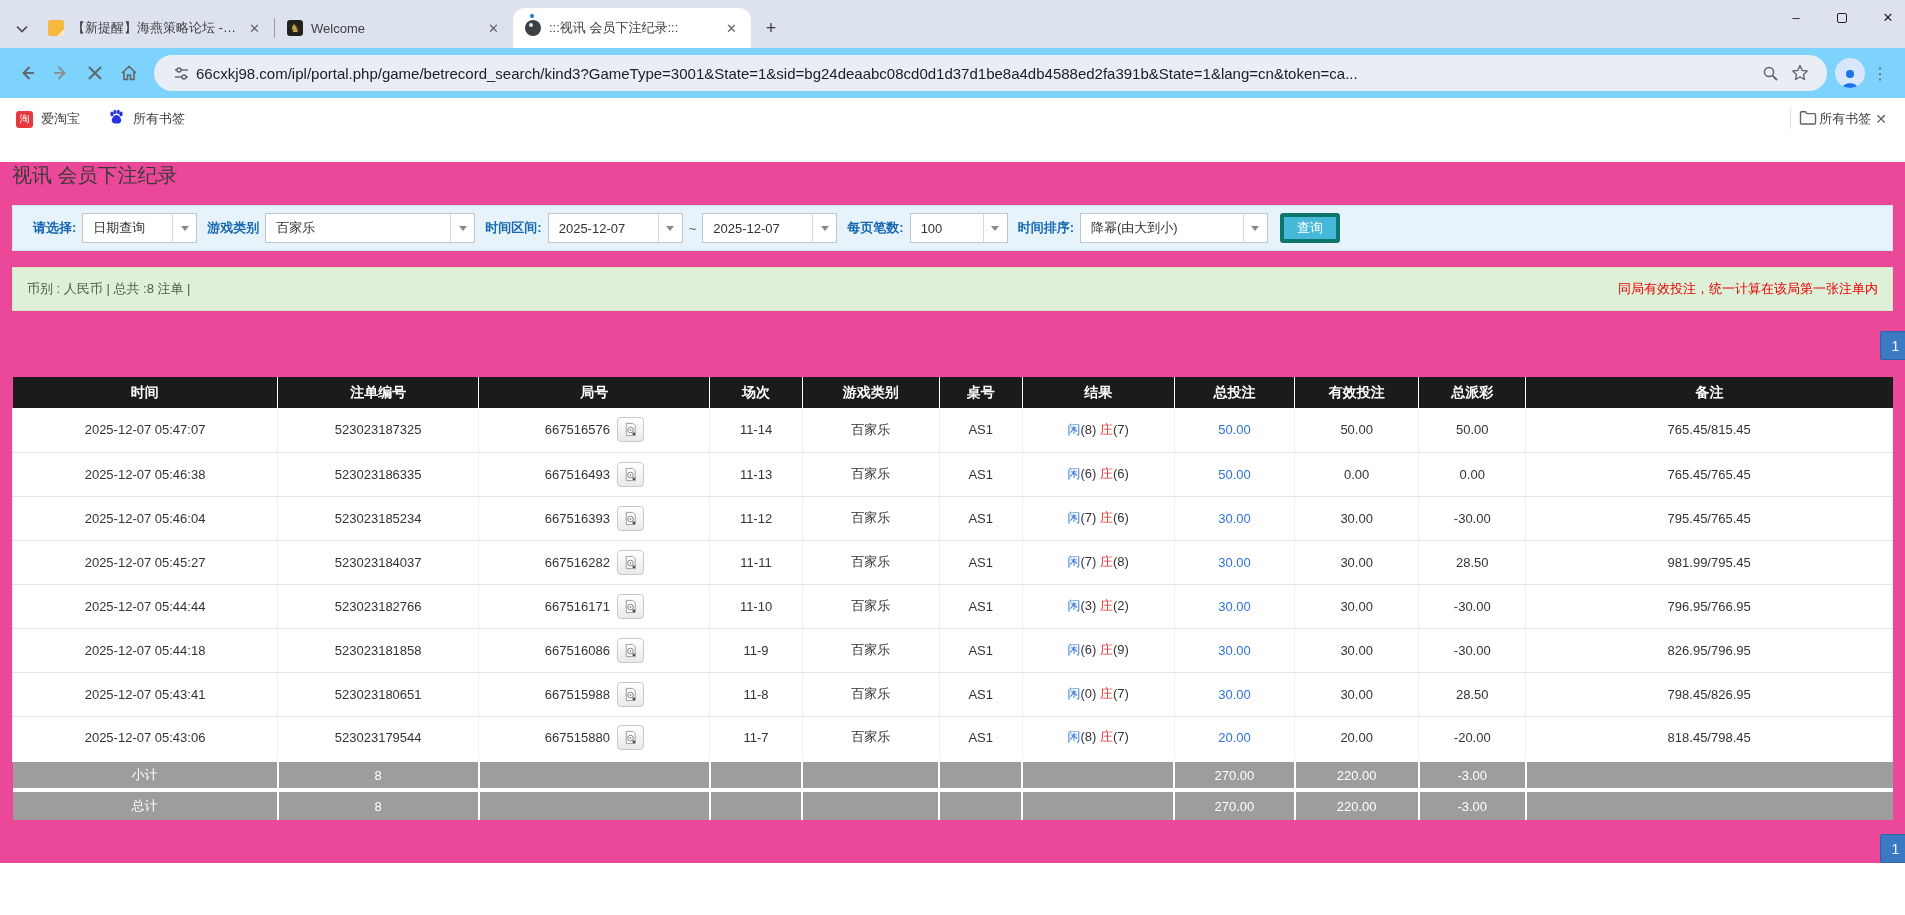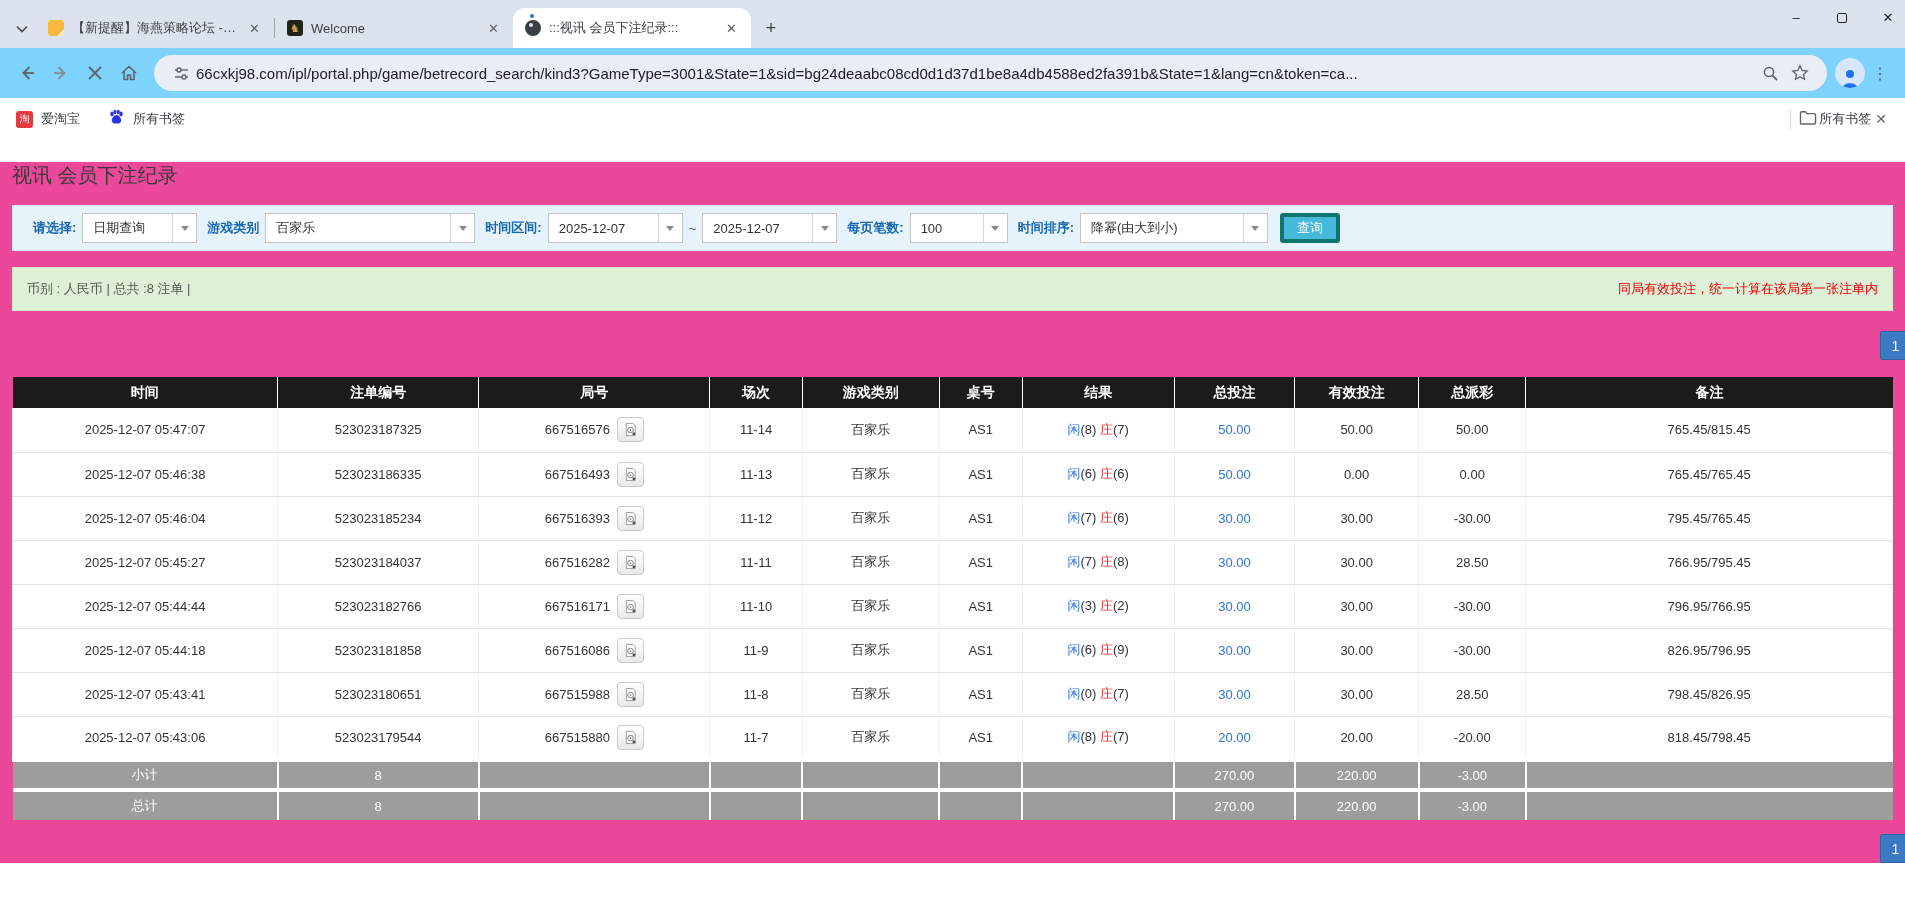--- a/index.html
+++ b/index.html
@@ -380,21 +380,21 @@
                 <circle cx="11.6" cy="12.6" r="1.6" fill="#555"></circle>
               </svg>
             </span></td>
           <td>11-11</td>
           <td>百家乐</td>
           <td>AS1</td>
           <td><span class="blue">闲</span><span>(7) </span><span class="red">庄</span><span>(8)</span></td>
           <td><span class="amt-link">30.00</span></td>
           <td>30.00</td>
           <td>28.50</td>
-          <td>766.95/795.45</td>
+          <td>981.99/795.45</td>
         </tr>
         <tr>
           <td>2025-12-07 05:44:44</td>
           <td>523023182766</td>
           <td><span class="roundnum">667516171</span><span class="videobtn">
               <svg width="15" height="15" viewBox="0 0 16 16">
                 <path d="M3.5 1.5 h7 l2.5 2.5 v10.5 h-9.5 z" fill="#fdfdfd" stroke="#9a9a9a" stroke-width="1"></path>
                 <circle cx="8" cy="8.6" r="3" fill="none" stroke="#7a7a7a" stroke-width="1"></circle>
                 <circle cx="8" cy="8.6" r="0.9" fill="#7a7a7a"></circle>
                 <circle cx="11.6" cy="12.6" r="1.6" fill="#555"></circle>

